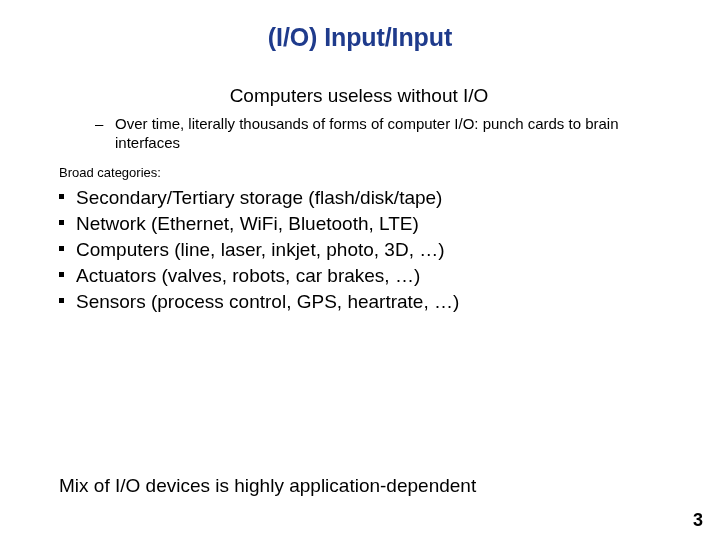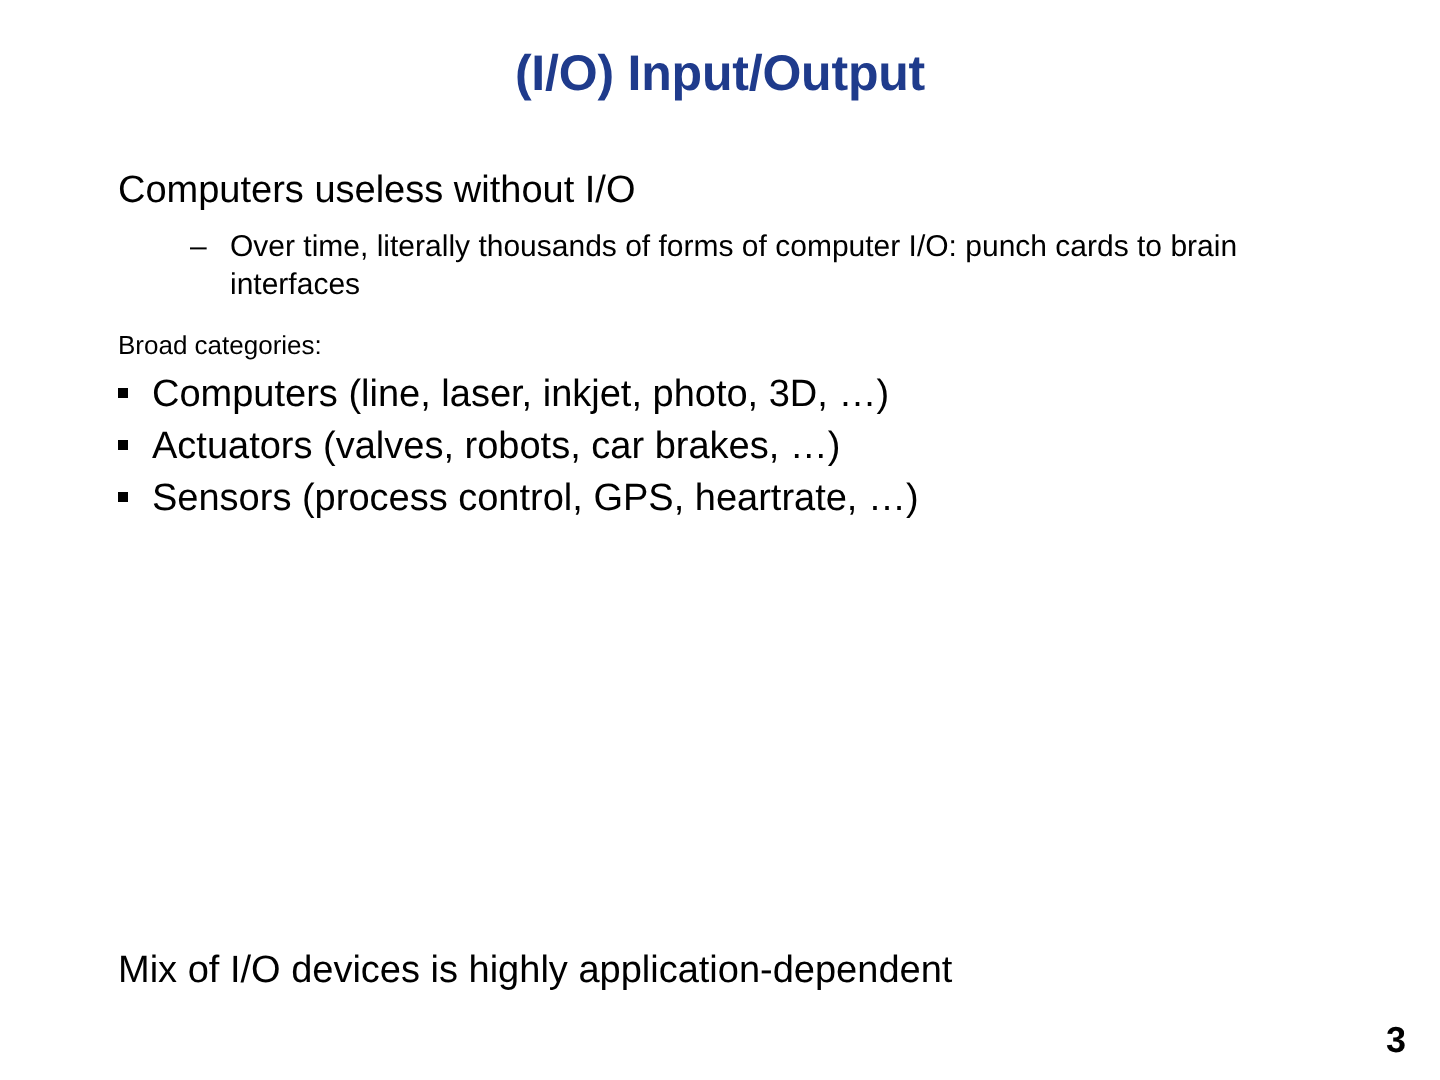--- a/index.html
+++ b/index.html
@@ -43,20 +43,21 @@
     left: 59px;
     top: 84px;
     width: 600px;
   }
 
   .lead-line {
     font-size: 19px;
     line-height: 24px;
     color: #000000;
     margin: 0 0 6px 0;
+    text-align: center;
   }
 
   
   .sub-list {
     list-style: none;
     margin: 0 0 8px 0;
     padding: 0;
   }
   .sub-item {
     position: relative;
@@ -125,40 +126,45 @@
     font-size: 18px;
     font-weight: bold;
     color: #000000;
   }
 </style>
 </head>
 <body>
 
 <div class="slide">
 
-  <div class="slide-title">(I/O) Input/Output</div>
+  <div class="slide-title">(I/O) Input/Input</div>
 
   <div class="body-area">
 
     <p class="lead-line">Computers useless without I/O</p>
 
     <ul class="sub-list">
       <li class="sub-item">
         <span class="sub-marker">–</span>
         <span>Over time, literally thousands of forms of computer I/O: punch cards to brain interfaces</span>
       </li>
     </ul>
 
     <p class="section-head">Broad categories:</p>
 
     <ul class="bullet-list">
 
+      <li class="bullet-item">
+        <span class="bullet-marker"></span>
+        <span>Secondary/Tertiary storage (flash/disk/tape)</span>
+      </li>
 
       <li class="bullet-item">
         <span class="bullet-marker"></span>
+        <span>Network (Ethernet, WiFi, Bluetooth, LTE)</span>
       </li>
 
       <li class="bullet-item two-line">
         <span class="bullet-marker"></span>
       </li>
 
       <li class="bullet-item">
         <span class="bullet-marker"></span>
         <span>Computers (line, laser, inkjet, photo, 3D, …)</span>
       </li>

